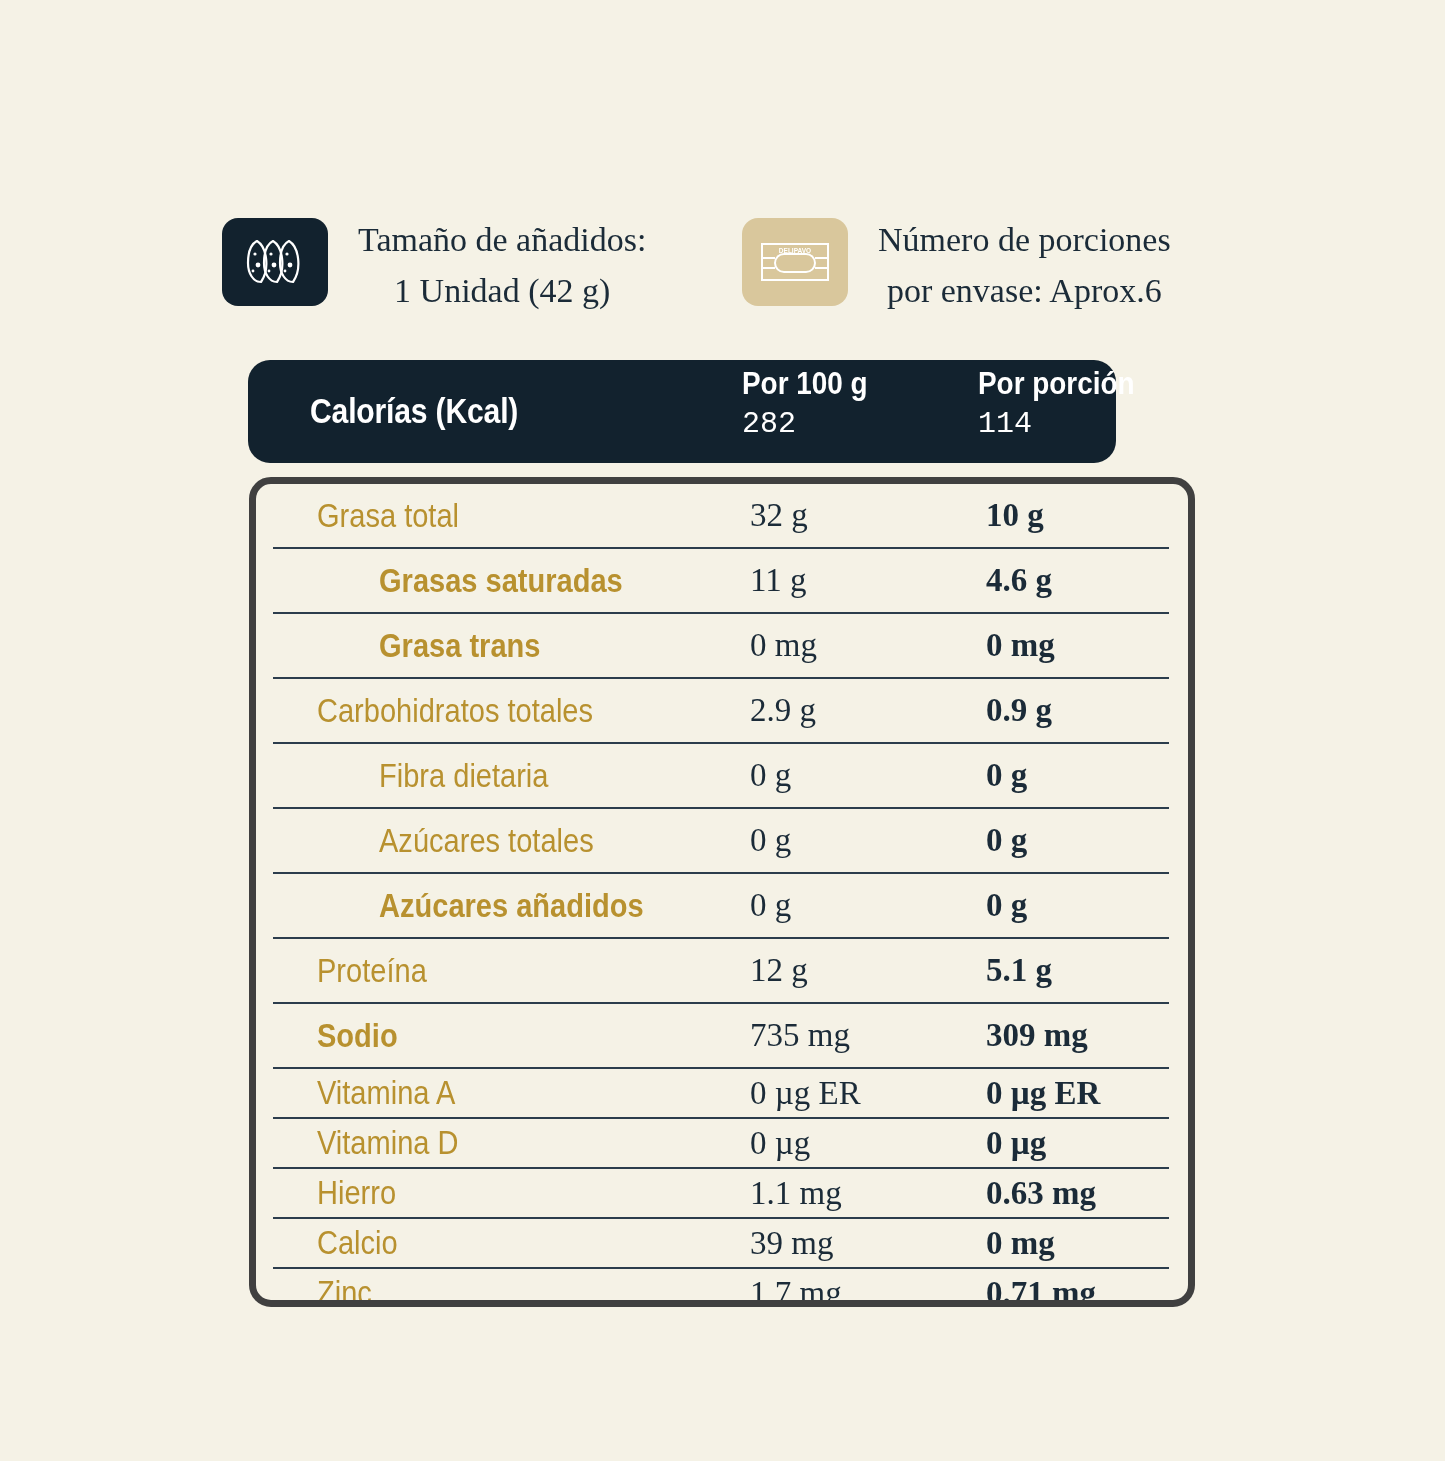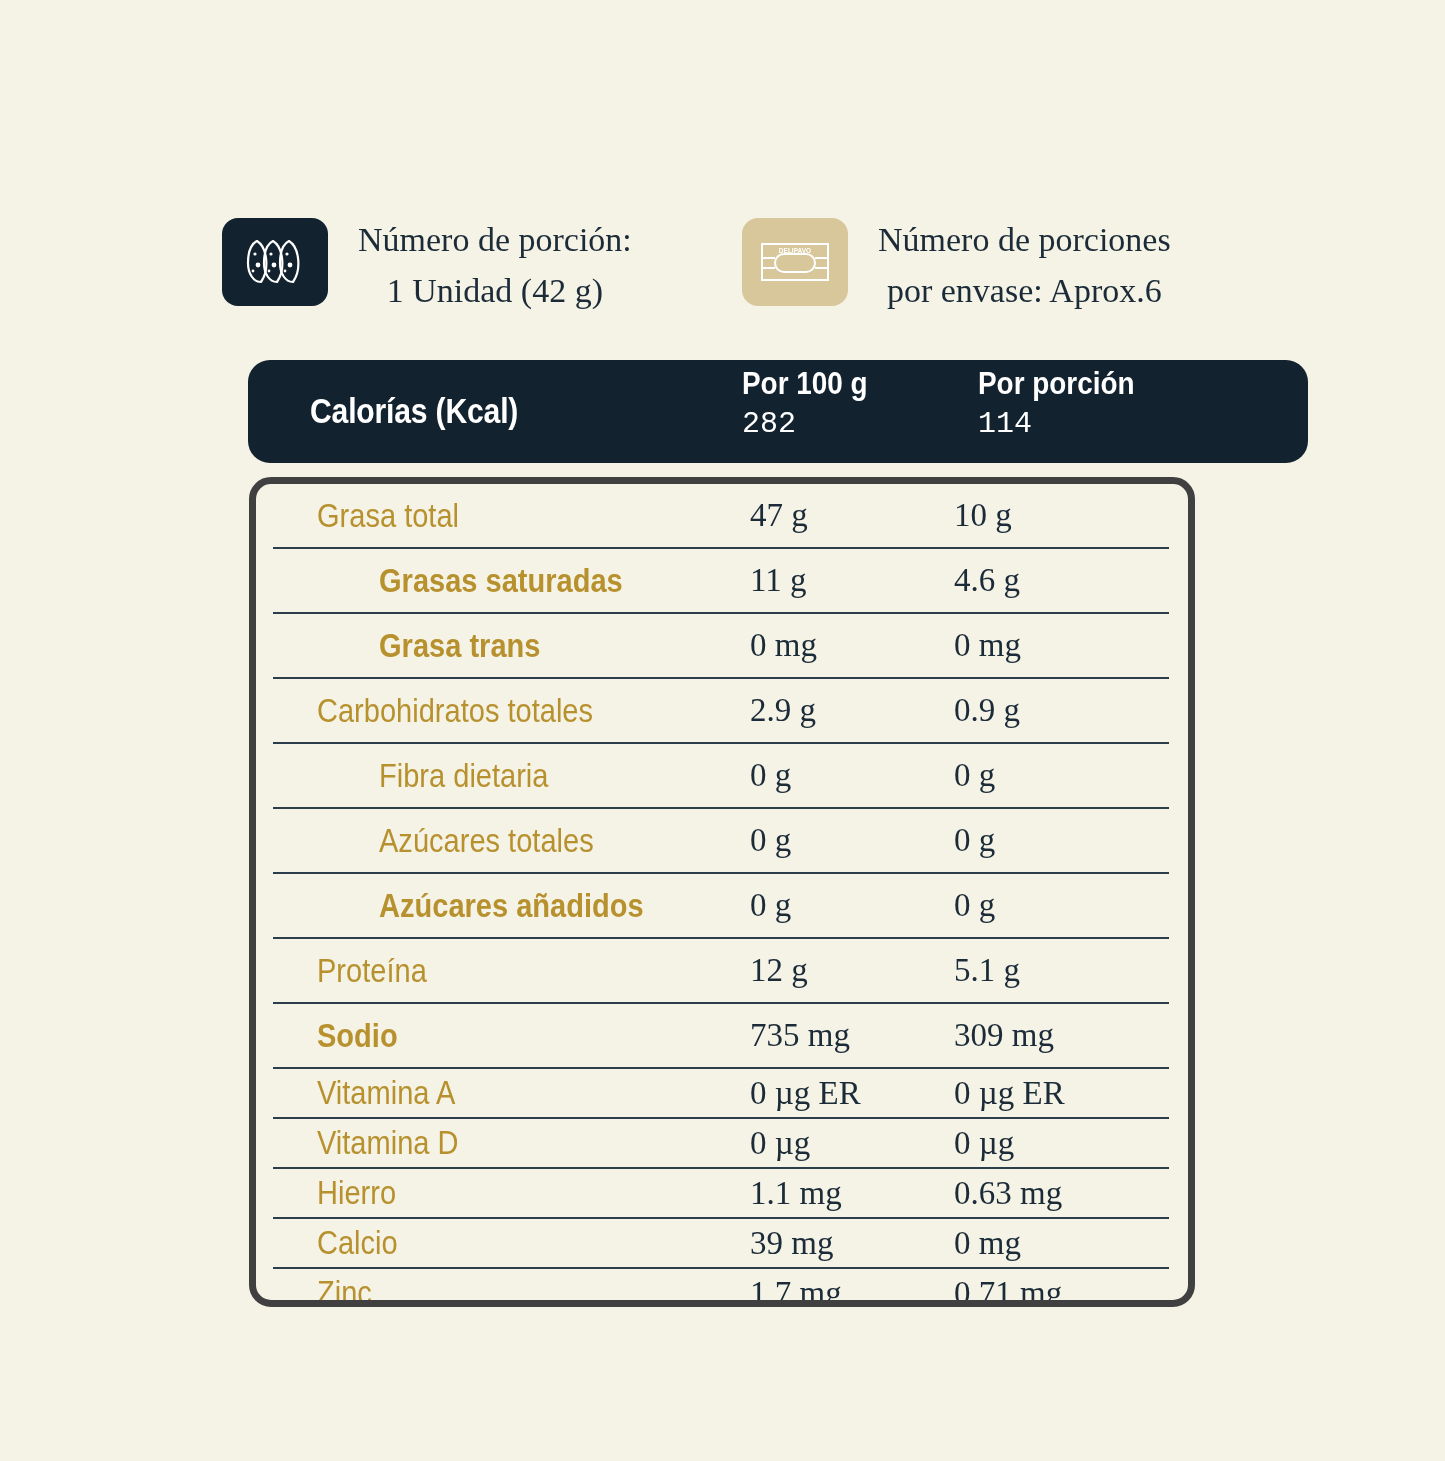--- a/index.html
+++ b/index.html
@@ -51,21 +51,21 @@
     color: #1b2b38;
     white-space: nowrap;
   }
   .info-text .line2 { display: block; text-align: center; }
 
   
   #calories-header {
     position: absolute;
     left: 248px;
     top: 360px;
-    width: 1060px;
+    width: 868px;
     height: 103px;
     background: #12222e;
     border-radius: 22px;
     box-sizing: border-box;
   }
   #calories-title {
     position: absolute;
     left: 62px;
     top: 31px;
     color: #ffffff;
@@ -144,21 +144,21 @@
   .n-label.bold { font-weight: bold; }
 
   .n-value {
     position: absolute;
     font-family: "Liberation Serif", serif;
     font-size: 33px;
     color: #1b2b38;
     white-space: nowrap;
   }
   .n-value.col1 { left: 477px; }
-  .n-value.col2 { left: 681px; }
+  .n-value.col2 { left: 713px; font-weight: bold; }
 </style>
 </head>
 <body>
 
 <div id="serving-info">
 
   <div class="info-block" id="serving-size-block">
     <div class="info-icon" id="serving-size-icon">
       <svg width="64" height="50" viewBox="0 0 64 50" aria-hidden="true">
         <g fill="none" stroke="#ffffff" stroke-width="2.2" stroke-linejoin="round">
@@ -173,21 +173,21 @@
           <circle cx="28" cy="17" r="1.6"></circle>
             <circle cx="31" cy="28" r="2.4"></circle>
             <circle cx="26" cy="34" r="1.4"></circle>
           <circle cx="44" cy="17" r="1.6"></circle>
             <circle cx="47" cy="28" r="2.4"></circle>
             <circle cx="42" cy="34" r="1.4"></circle>
         </g>
       </svg>
     </div>
     <div class="info-text">
-      <span>Número de porción:</span>
+      <span>Tamaño de añadidos:</span>
       <span class="line2">1 Unidad (42 g)</span>
     </div>
   </div>
 
   <div class="info-block" id="servings-count-block">
     <div class="info-icon" id="servings-count-icon">
       <svg width="74" height="52" viewBox="0 0 74 52" aria-hidden="true">
         <rect x="4" y="8" width="66" height="36" fill="none" stroke="#ffffff" stroke-width="2"></rect>
         <rect x="17" y="18" width="40" height="18" rx="9" fill="none" stroke="#ffffff" stroke-width="2"></rect>
         <path d="M4 22 H17 M4 32 H17 M57 22 H70 M57 32 H70" stroke="#ffffff" stroke-width="2"></path>
@@ -213,21 +213,21 @@
   <div class="cal-col" id="cal-col-portion">
     <span class="cal-col-head">Por porción</span>
     <span class="cal-col-value">114</span>
   </div>
 </div>
 
 <div id="nutrient-card">
   <div id="nutrient-rows">
       <div class="nutrient-row">
         <span class="n-label">Grasa total</span>
-        <span class="n-value col1">47 g</span>
+        <span class="n-value col1">32 g</span>
         <span class="n-value col2">10 g</span>
       </div>
       <div class="nutrient-row">
         <span class="n-label sub bold">Grasas saturadas</span>
         <span class="n-value col1">11 g</span>
         <span class="n-value col2">4.6 g</span>
       </div>
       <div class="nutrient-row">
         <span class="n-label sub bold">Grasa trans</span>
         <span class="n-value col1">0 mg</span>

